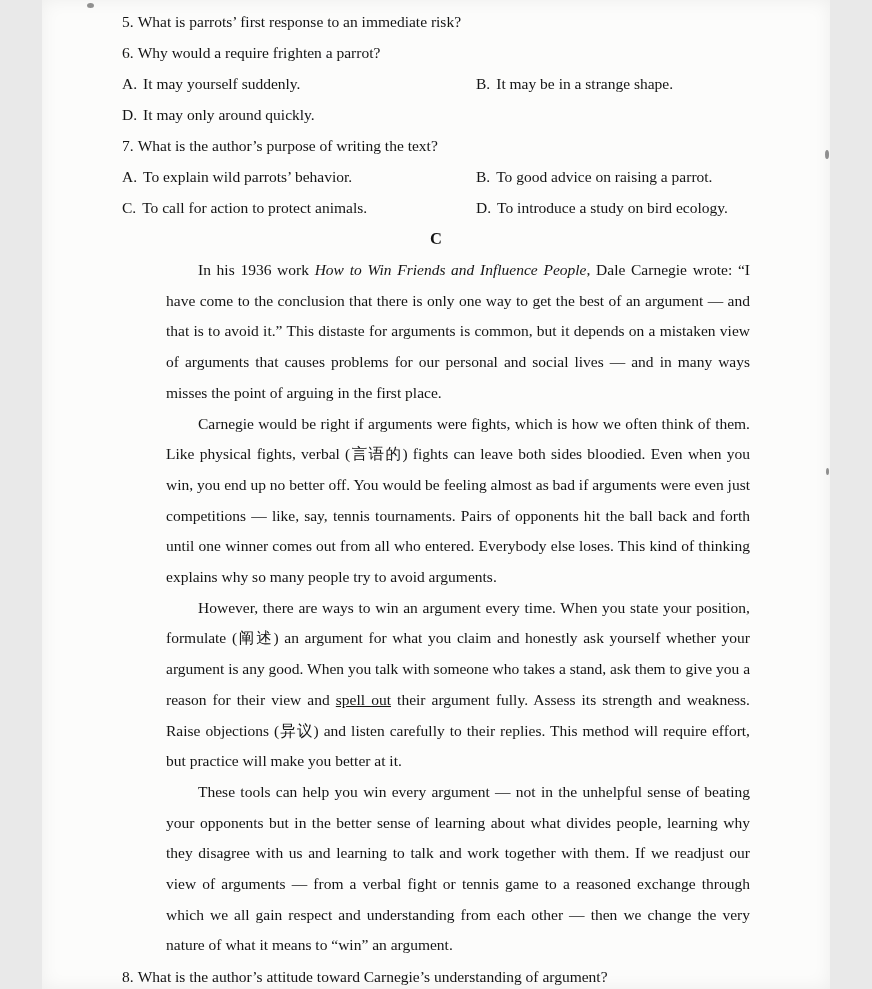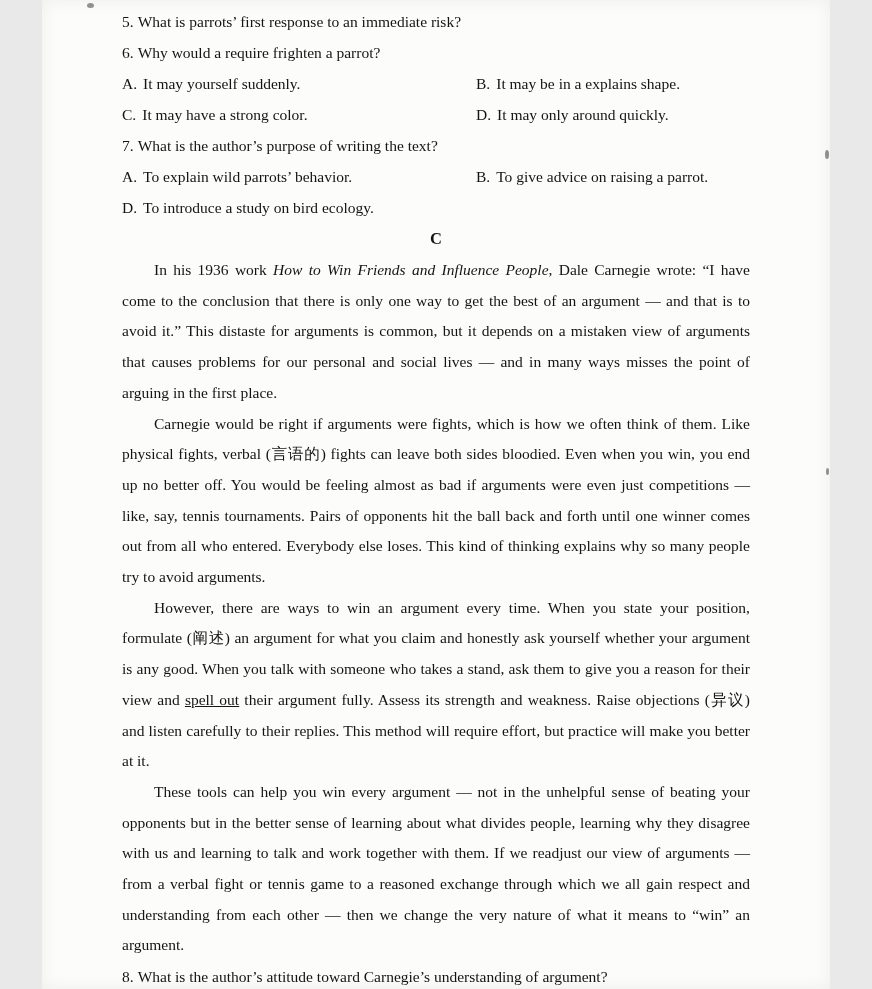--- a/index.html
+++ b/index.html
@@ -31,20 +31,21 @@
   .heading-c {
     text-align: center;
     font-weight: bold;
     font-size: 16.5px;
     line-height: 32px;
   }
   .para {
     text-align: justify;
     text-indent: 32px;
     line-height: 30.7px;
+    margin-left: 44px;
   }
   .italic { font-style: italic; }
   .underline { text-decoration: underline; }
   .opts4 {
     display: grid;
     grid-template-columns: 178px 176px 182px 1fr;
   }
   .speck {
     position: absolute;
     background: #3a3a3a;
@@ -65,31 +66,31 @@
   <span class="speck s3"></span>
 
   <section>
     <p class="qline"><span class="qnum">5.</span><span>What is parrots’ first response to an immediate risk?</span></p>
   </section>
 
   <section>
     <p class="qline"><span class="qnum">6.</span><span>Why would a require frighten a parrot?</span></p>
     <div class="opts2">
       <p class="opt"><span class="olabel">A.</span><span>It may yourself suddenly.</span></p>
-      <p class="opt"><span class="olabel">B.</span><span>It may be in a explains shape.</span></p>
-      <p class="opt"><span class="olabel">C.</span><span>It may have a strong color.</span></p>
+      <p class="opt"><span class="olabel">B.</span><span>It may be in a strange shape.</span></p>
       <p class="opt"><span class="olabel">D.</span><span>It may only around quickly.</span></p>
     </div>
   </section>
 
   <section>
     <p class="qline"><span class="qnum">7.</span><span>What is the author’s purpose of writing the text?</span></p>
     <div class="opts2">
       <p class="opt"><span class="olabel">A.</span><span>To explain wild parrots’ behavior.</span></p>
-      <p class="opt"><span class="olabel">B.</span><span>To give advice on raising a parrot.</span></p>
+      <p class="opt"><span class="olabel">B.</span><span>To good advice on raising a parrot.</span></p>
+      <p class="opt"><span class="olabel">C.</span><span>To call for action to protect animals.</span></p>
       <p class="opt"><span class="olabel">D.</span><span>To introduce a study on bird ecology.</span></p>
     </div>
   </section>
 
   <h2 class="heading-c">C</h2>
 
   <article>
     <p class="para"><span>In his 1936 work </span><span class="italic">How to Win Friends and Influence People</span><span>, Dale Carnegie wrote: “I have come to the conclusion that there is only one way to get the best of an argument — and that is to avoid it.” This distaste for arguments is common, but it depends on a mistaken view of arguments that causes problems for our personal and social lives — and in many ways misses the point of arguing in the first place.</span></p>
     <p class="para"><span>Carnegie would be right if arguments were fights, which is how we often think of them. Like physical fights, verbal (言语的) fights can leave both sides bloodied. Even when you win, you end up no better off. You would be feeling almost as bad if arguments were even just competitions — like, say, tennis tournaments. Pairs of opponents hit the ball back and forth until one winner comes out from all who entered. Everybody else loses. This kind of thinking explains why so many people try to avoid arguments.</span></p>
     <p class="para"><span>However, there are ways to win an argument every time. When you state your position, formulate (阐述) an argument for what you claim and honestly ask yourself whether your argument is any good. When you talk with someone who takes a stand, ask them to give you a reason for their view and </span><span class="underline">spell out</span><span> their argument fully. Assess its strength and weakness. Raise objections (异议) and listen carefully to their replies. This method will require effort, but practice will make you better at it.</span></p>

